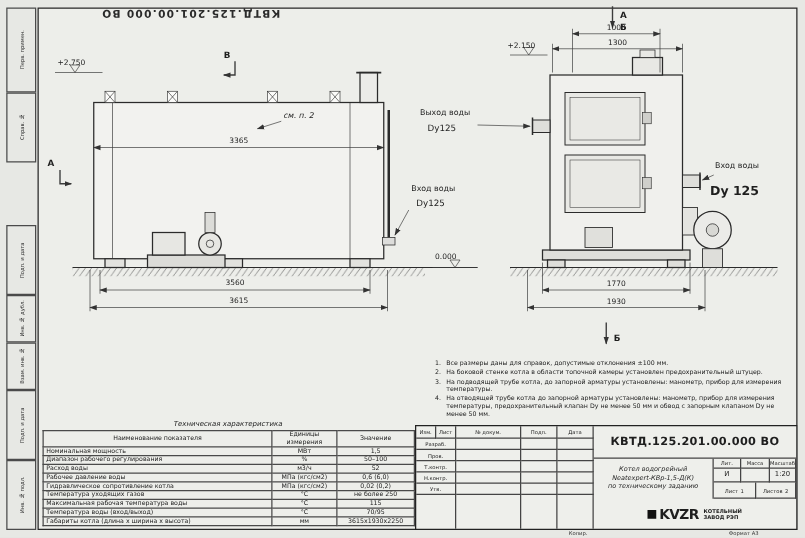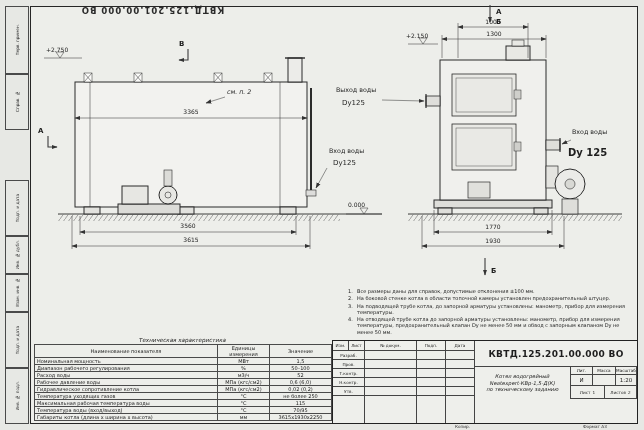--- a/index.html
+++ b/index.html
@@ -395,20 +395,30 @@
               <span>Лист</span>
               <span>1</span>
             </div>
             <div class="c" style="flex:1;gap:2px">
               <span>Листов</span>
               <span>2</span>
             </div>
           </div>
         </div>
       </div>
+      <div class="tb-co">
+        <span class="logo">
+          <span class="mark"></span>
+          <span>KVZR</span>
+        </span>
+        <span class="coline">
+          <span style="display:block">КОТЕЛЬНЫЙ</span>
+          <span style="display:block">ЗАВОД РЭП</span>
+        </span>
+      </div>
     </div>
   </div>
 
   <div class="below">
     <span class="copy">Копир.</span>
     <span class="fmt">Формат А3</span>
   </div>
 </div>
 
 </body></html>

